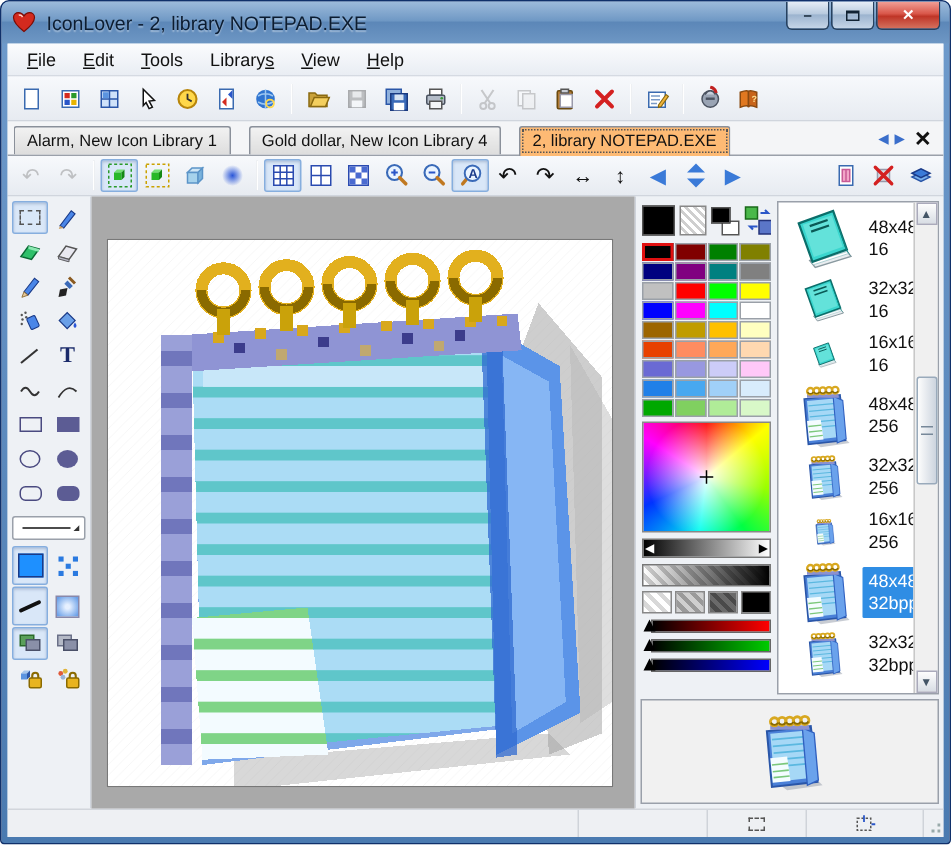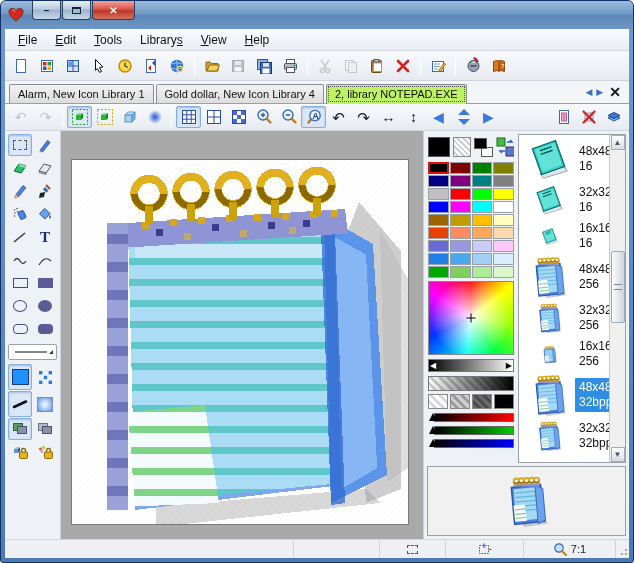--- a/index.html
+++ b/index.html
@@ -29,23 +29,23 @@
   .tb2 { height:27px; }
   .tsep { width:1px; height:20px; background:#c3c9d2; border-right:1px solid #fff; margin:0 4px; }
   .btn { width:26px; height:24px; display:flex; align-items:center; justify-content:center; border:1px solid transparent; border-radius:2px; flex:0 0 auto; }
   .tb2 .btn { width:25px; height:22px; }
   .btn.pressed { background:#d9e7f8; border-color:#86aede; box-shadow:inset 0 1px 2px rgba(30,60,110,.25); }
   .btn.disabled { opacity:.4; filter:grayscale(100%); }
   .tbgap { width:26px; }
   .uic { font-size:14px; line-height:1; }
   
   .tabbar { height:23px; background:#f4f5f7; display:flex; align-items:flex-end; padding:2px 2px 0 4px; border-bottom:1px solid #9aa0aa; }
-  .tab { font-size:11px; color:#111; padding:3px 8px 3px; margin-right:2px; border:1px solid #8a909a; border-bottom:none;
+  .tab { font-size:11px; color:#111; padding:3px 8px 3px; margin-right:12px; border:1px solid #8a909a; border-bottom:none;
          background:linear-gradient(#f2f2f2,#ddd); border-radius:2px 2px 0 0; white-space:nowrap;text-align:center; }
-  .tab.active { background:#bef264; position:relative; top:1px; padding-bottom:4px; outline:1px dotted #555; outline-offset:-3px; }
+  .tab.active { background:#fdba74; position:relative; top:1px; padding-bottom:4px; outline:1px dotted #555; outline-offset:-3px; }
   .tabnav { margin-left:auto; display:flex; align-items:center; gap:4px; padding:0 4px 3px; }
   .tabarrow { font-size:9px; color:#3a6ecb; }
   .tabclose { font-size:14px; font-weight:bold; color:#111; padding:0 2px; }
   
   .main { flex:1; display:flex; min-height:0; }
   
   .tools { width:56px; background:#eef1f5; border-right:1px solid #d0d5dd; padding:3px 2px 0 3px; }
   .tgrid { display:grid; grid-template-columns:24px 24px; gap:1px; }
   .tool { width:24px; height:22px; display:flex; align-items:center; justify-content:center; border:1px solid transparent; border-radius:2px; }
   .tool.pressed { background:#d9e7f8; border-color:#86aede; box-shadow:inset 0 1px 2px rgba(30,60,110,.25); }
@@ -160,20 +160,21 @@
 
 <div class="window">
 
   <div class="titlebar">
     <span class="title-logo">
       <svg width="16" height="16" viewBox="0 0 16 16" class="iconsvg">
           <path d="M8 14 C3 10 1 7 1 4.6 C1 2.6 2.6 1.4 4.3 1.4 C5.8 1.4 7.2 2.3 8 3.6 C8.8 2.3 10.2 1.4 11.7 1.4 C13.4 1.4 15 2.6 15 4.6 C15 7 13 10 8 14 Z" fill="#d42a1e" stroke="#7a0e08" stroke-width="0.8"></path>
           <path d="M4.5 3.2 C5.5 2.8 6.6 3.4 7 4.4" stroke="#ffd0c8" stroke-width="1" fill="none"></path>
         </svg>
     </span>
+    <span class="title-text">IconLover - 2, library NOTEPAD.EXE</span>
     <div class="winbtns">
       <div class="winbtn">
           <span style="font-weight:bold">–</span>
         </div>
       <div class="winbtn">
           <span class="maxglyph"></span>
         </div>
       <div class="winbtn close">
           <span>✕</span>
         </div>
@@ -876,27 +877,20 @@
       <div class="scell" style="width:86px"></div>
       <div class="scell" style="width:66px">
         <div class="dash-ico"></div>
       </div>
       <div class="scell" style="width:78px">
         <svg width="14" height="12">
             <rect x="1.5" y="2.5" width="9" height="8" fill="none" stroke="#555" stroke-dasharray="1.6 1.2"></rect>
             <path d="M6 0.5 V5 M11 6.5 H13.5" stroke="#2a56c8" stroke-width="1.2"></path>
           </svg>
       </div>
-      <div class="scell" style="width:92px">
-        <svg width="14" height="14">
-            <circle cx="6" cy="6" r="4.2" fill="#bfe0f8" stroke="#3a6ab8" stroke-width="1.2"></circle>
-            <path d="M9 9 L13 13" stroke="#c07820" stroke-width="2" stroke-linecap="round"></path>
-          </svg>
-        <span>7:1</span>
-      </div>
       <div class="scell sgrip">
         <svg width="10" height="10">
             <g fill="#9aa">
               <rect x="7" y="7" width="2" height="2"></rect>
               <rect x="7" y="3" width="2" height="2"></rect>
               <rect x="3" y="7" width="2" height="2"></rect>
             </g>
           </svg>
       </div>
     </div>

